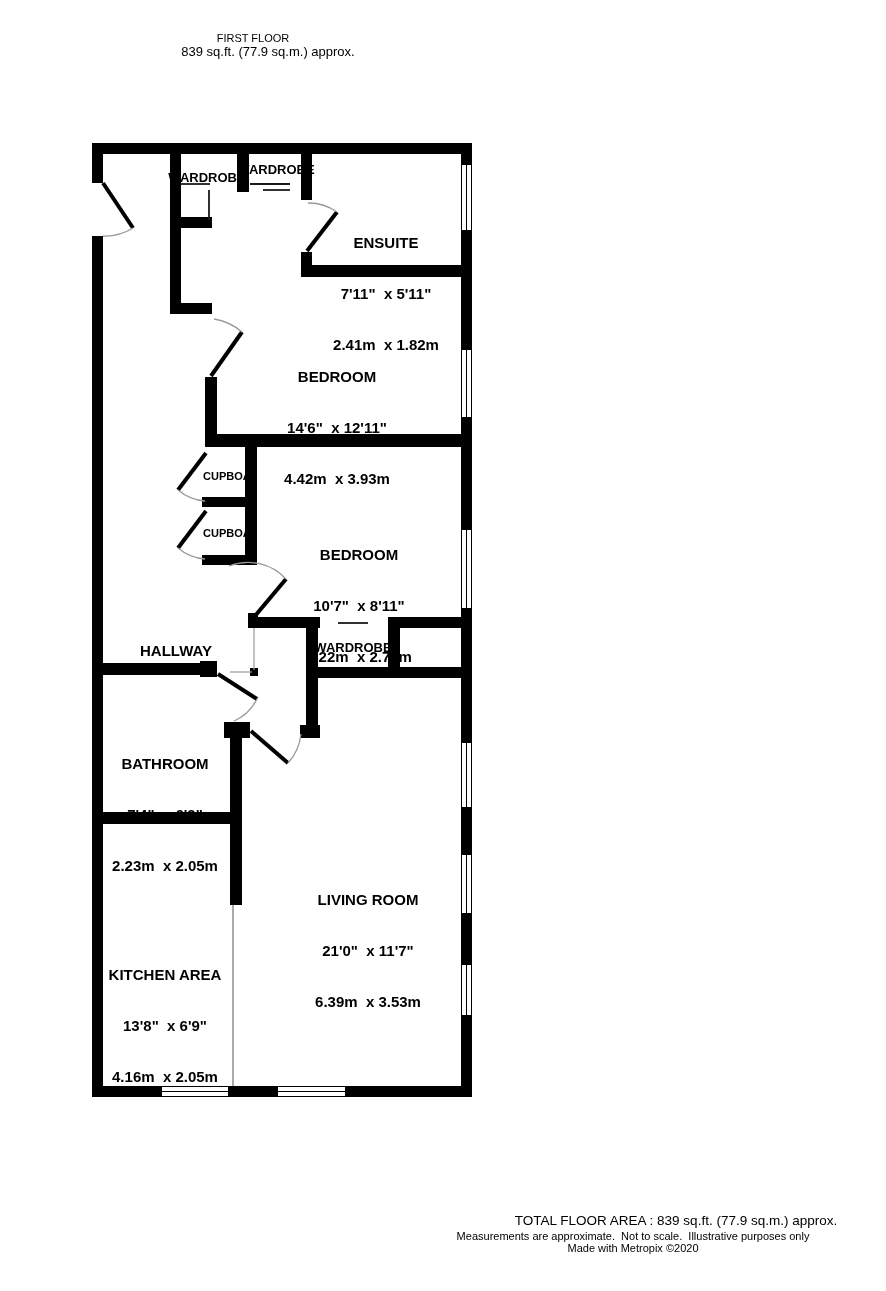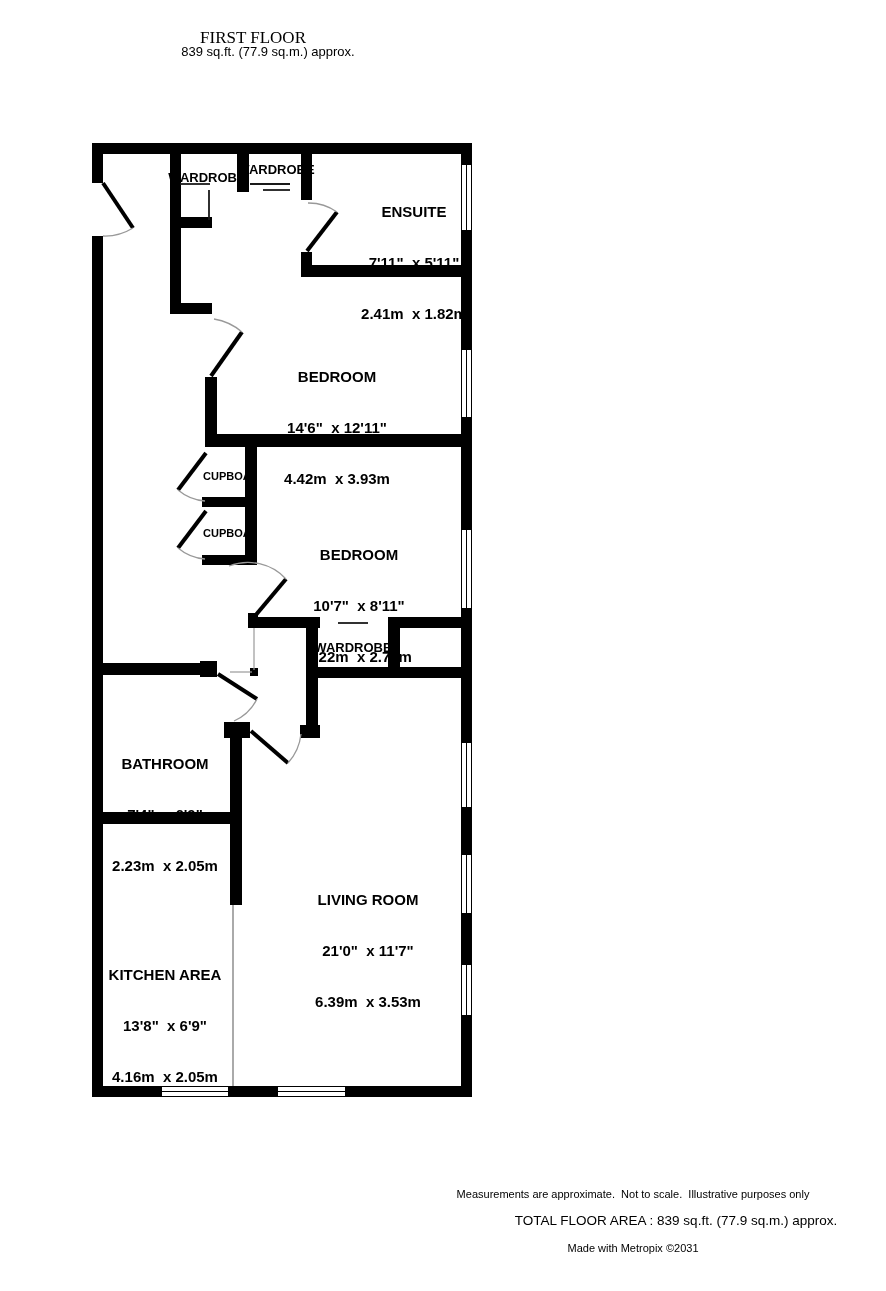--- a/index.html
+++ b/index.html
@@ -6,21 +6,21 @@
   .page{
     position:relative;width:886px;height:1291px;background:#ffffff;
     font-family:"Liberation Sans",sans-serif;color:#000;overflow:hidden;
   }
   .plan-svg{position:absolute;left:0;top:0;z-index:1;}
   .lbl{position:absolute;z-index:2;white-space:pre;color:#000;}
   .center{transform:translateX(-50%);text-align:center;}
   .room-label{font-weight:bold;font-size:15px;line-height:17px;}
   .store-label{font-weight:bold;font-size:13px;line-height:14px;}
   .cup-label{font-weight:bold;font-size:11px;line-height:12px;width:44px;overflow:hidden;}
-  .hdr1{font-size:17px;line-height:14px;font-family:Liberation Serif, serif;}
+  .hdr1{font-size:11px;line-height:14px;}
   .hdr2{font-size:13px;line-height:14px;}
   .ftr1{font-size:13.5px;line-height:15px;margin-left:44px;}
   .ftr2{font-size:11px;line-height:12px;}
   .rname,.rdim{display:block;}
 </style>
 </head>
 <body>
 
 <div class="page">
 
@@ -145,38 +145,41 @@
       <line x1="250" y1="184" x2="290" y2="184"></line>
       <line x1="263" y1="190" x2="290" y2="190"></line>
       <line x1="338" y1="623" x2="368" y2="623"></line>
     </g>
     <g stroke="#999999" stroke-width="1.2">
       <line x1="254" y1="628" x2="254" y2="670"></line>
       <line x1="230" y1="672" x2="252" y2="672"></line>
     </g>
   </svg>
 
-  <div class="lbl center room-label" style="left:386px;top:169px;margin-left:28px;">
+  <div class="lbl center room-label" style="left:386px;top:200px;">
     <span class="rname">ENSUITE</span>
     <span class="rdim">7'11"  x 5'11"</span>
     <span class="rdim">2.41m  x 1.82m</span>
   </div>
 
   <div class="lbl center room-label" style="left:337px;top:334px;">
     <span class="rname">BEDROOM</span>
     <span class="rdim">14'6"  x 12'11"</span>
     <span class="rdim">4.42m  x 3.93m</span>
   </div>
 
   <div class="lbl center room-label" style="left:359px;top:512px;">
     <span class="rname">BEDROOM</span>
     <span class="rdim">10'7"  x 8'11"</span>
     <span class="rdim">3.22m  x 2.72m</span>
   </div>
 
+  <div class="lbl center room-label" style="left:176px;top:608px;">
+    <span class="rname">HALLWAY</span>
+  </div>
 
   <div class="lbl center room-label" style="left:165px;top:721px;">
     <span class="rname">BATHROOM</span>
     <span class="rdim">7'4"  x 6'9"</span>
     <span class="rdim">2.23m  x 2.05m</span>
   </div>
 
   <div class="lbl center room-label" style="left:368px;top:857px;">
     <span class="rname">LIVING ROOM</span>
     <span class="rdim">21'0"  x 11'7"</span>
@@ -189,16 +192,16 @@
     <span class="rdim">4.16m  x 2.05m</span>
   </div>
 
   <div class="lbl center store-label" style="left:207px;top:171px;">WARDROBE</div>
   <div class="lbl center store-label" style="left:276px;top:163px;">WARDROBE</div>
   <div class="lbl center store-label" style="left:353px;top:641px;">WARDROBE</div>
   <div class="lbl cup-label" style="left:203px;top:470px;">CUPBOARD</div>
   <div class="lbl cup-label" style="left:203px;top:527px;">CUPBOARD</div>
 
   <div class="lbl center ftr1" style="left:632px;top:1213px;">TOTAL FLOOR AREA : 839 sq.ft. (77.9 sq.m.) approx.</div>
-  <div class="lbl center ftr2" style="left:633px;top:1188px;">Measurements are approximate.  Not to scale.  Illustrative purposes only</div>
-  <div class="lbl center ftr2" style="left:633px;top:1242px;">Made with Metropix ©2031</div>
+  <div class="lbl center ftr2" style="left:633px;top:1230px;">Measurements are approximate.  Not to scale.  Illustrative purposes only</div>
+  <div class="lbl center ftr2" style="left:633px;top:1242px;">Made with Metropix ©2020</div>
 
 </div>
 
 </body></html>

